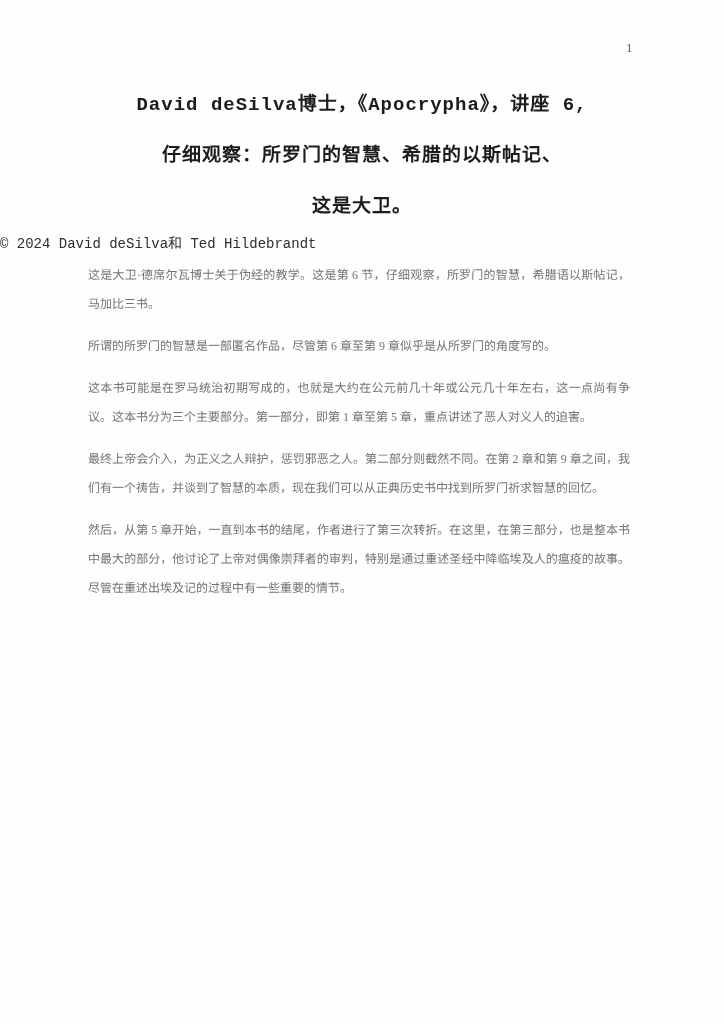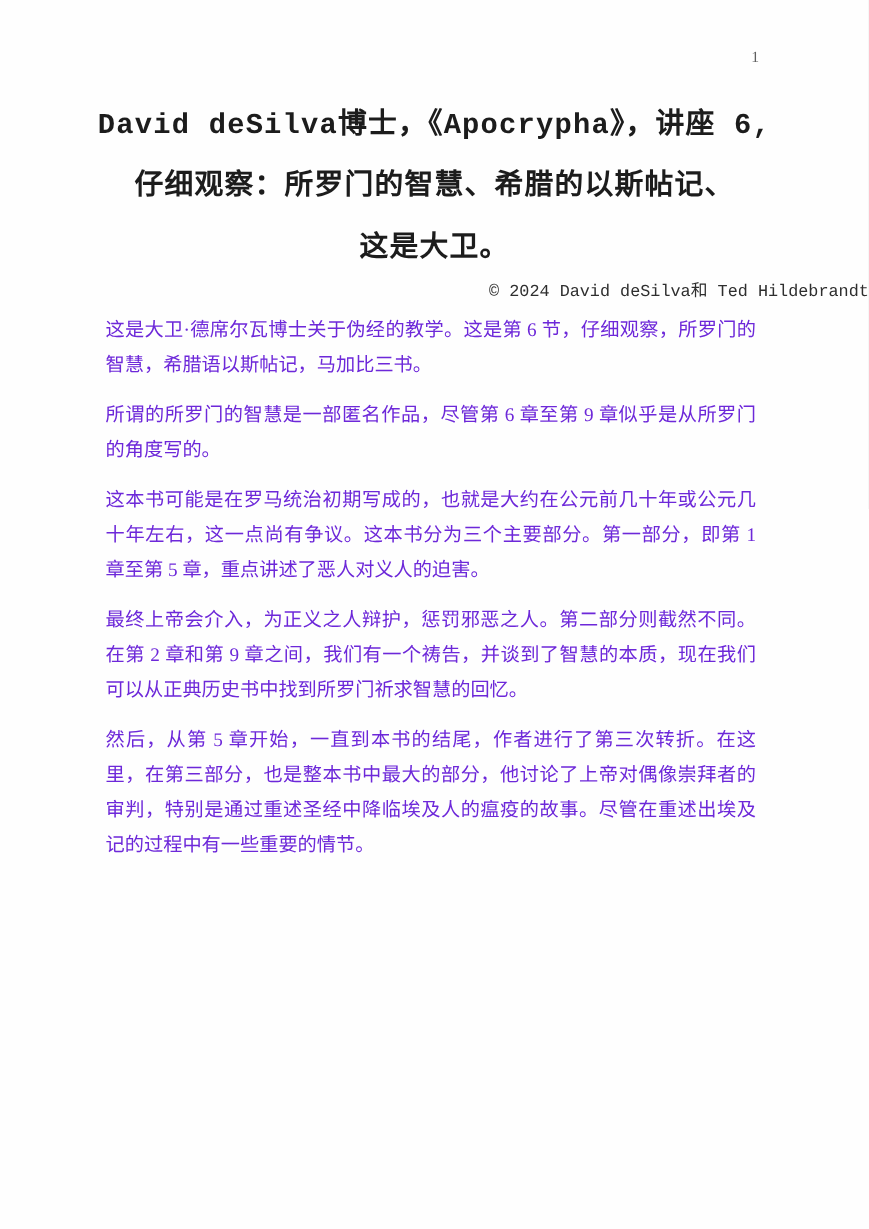--- a/index.html
+++ b/index.html
@@ -23,48 +23,48 @@
     font-family: "Liberation Serif", "DejaVu Serif", serif;
     font-size: 13px;
     color: #5f5f5f;
     line-height: 16px;
   }
   .title {
     margin: 0 30px 0 30px;
     padding-top: 80px;
     text-align: center;
     font-family: "Liberation Mono", "DejaVu Sans Mono", monospace;
-    font-size: 24px;
+    font-size: 19px;
     font-weight: 700;
     line-height: 51px;
     letter-spacing: 1px;
     color: #1c1c1c;
   }
   .title-line {
     display: block;
   }
   .copyright {
     margin-top: 1px;
-    text-align: right;
+    text-align: left;
     font-family: "Liberation Mono", "DejaVu Sans Mono", monospace;
     font-size: 14px;
     line-height: 20px;
     color: #2e2e2e;
   }
   .content {
     margin: 7px 94px 0 88px;
   }
   .content p {
     margin: 0 0 13px 0;
     font-family: "Liberation Serif", "DejaVu Serif", serif;
-    font-size: 16px;
+    font-size: 12px;
     line-height: 29px;
     text-align: justify;
     text-justify: inter-ideograph;
-    color: #6d28d9;
+    color: #737373;
   }
   .content p:last-child {
     margin-bottom: 0;
   }
 </style>
 </head>
 <body>
 
 <div class="page">
 

